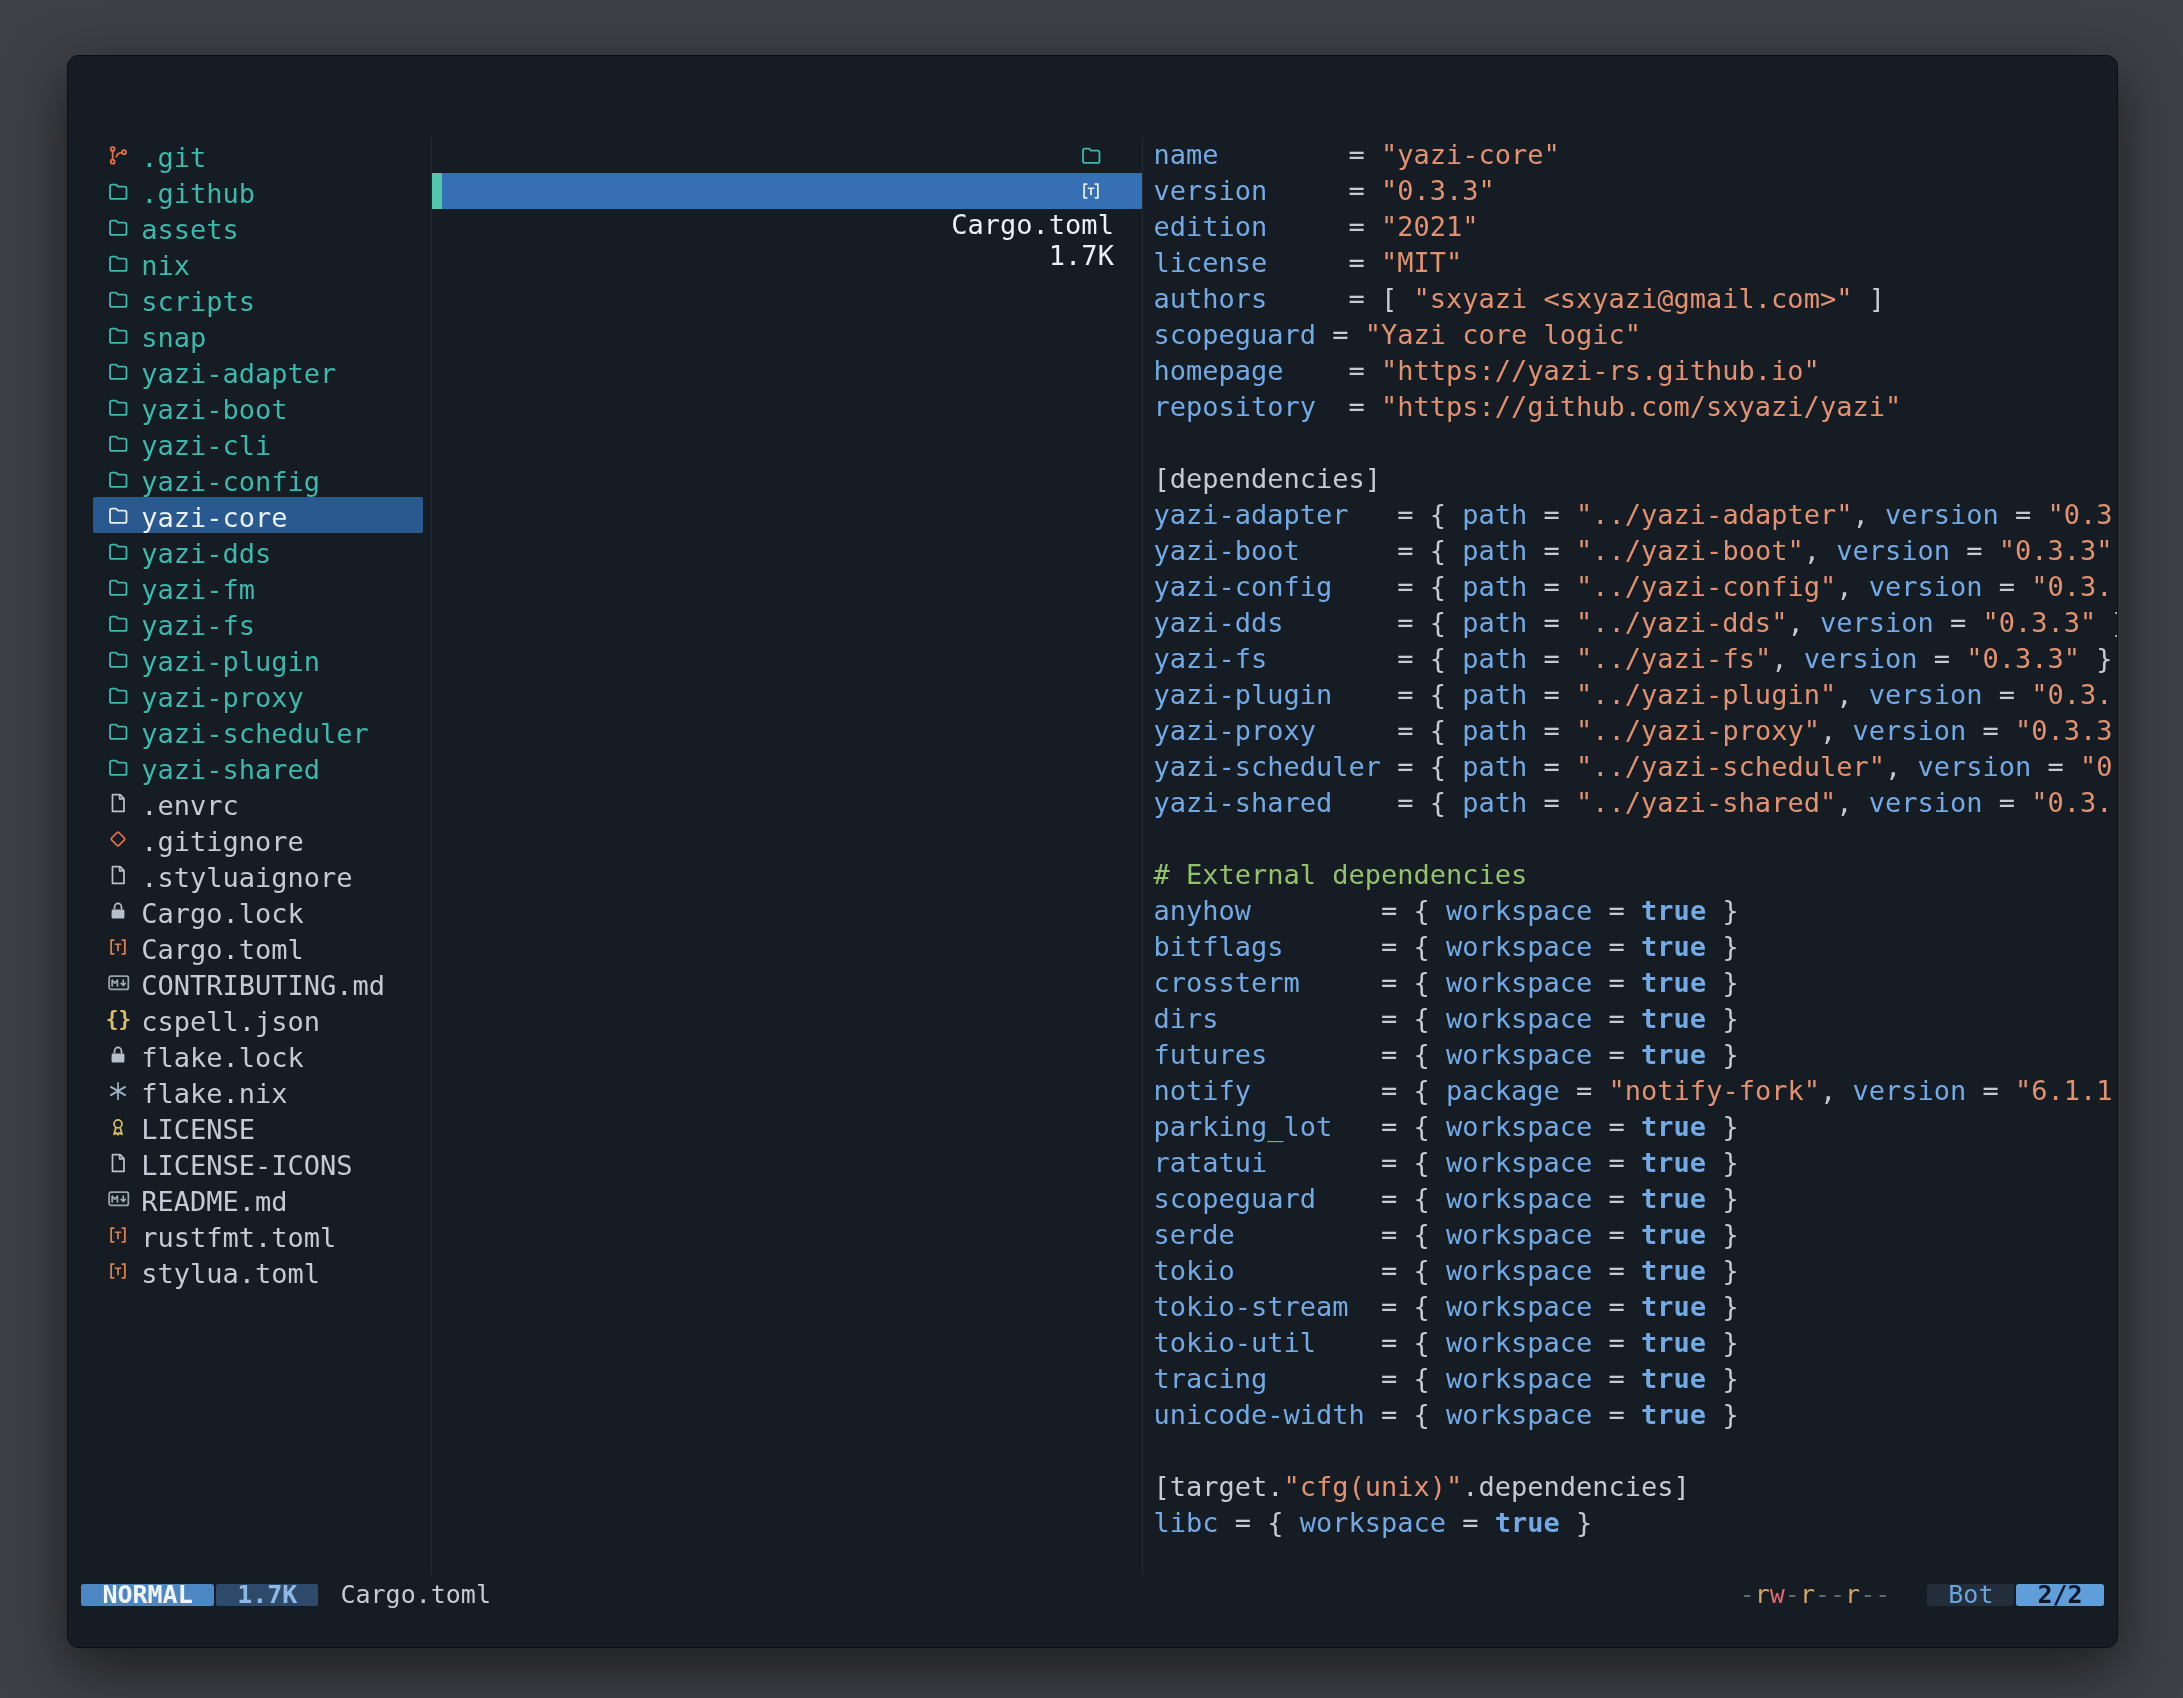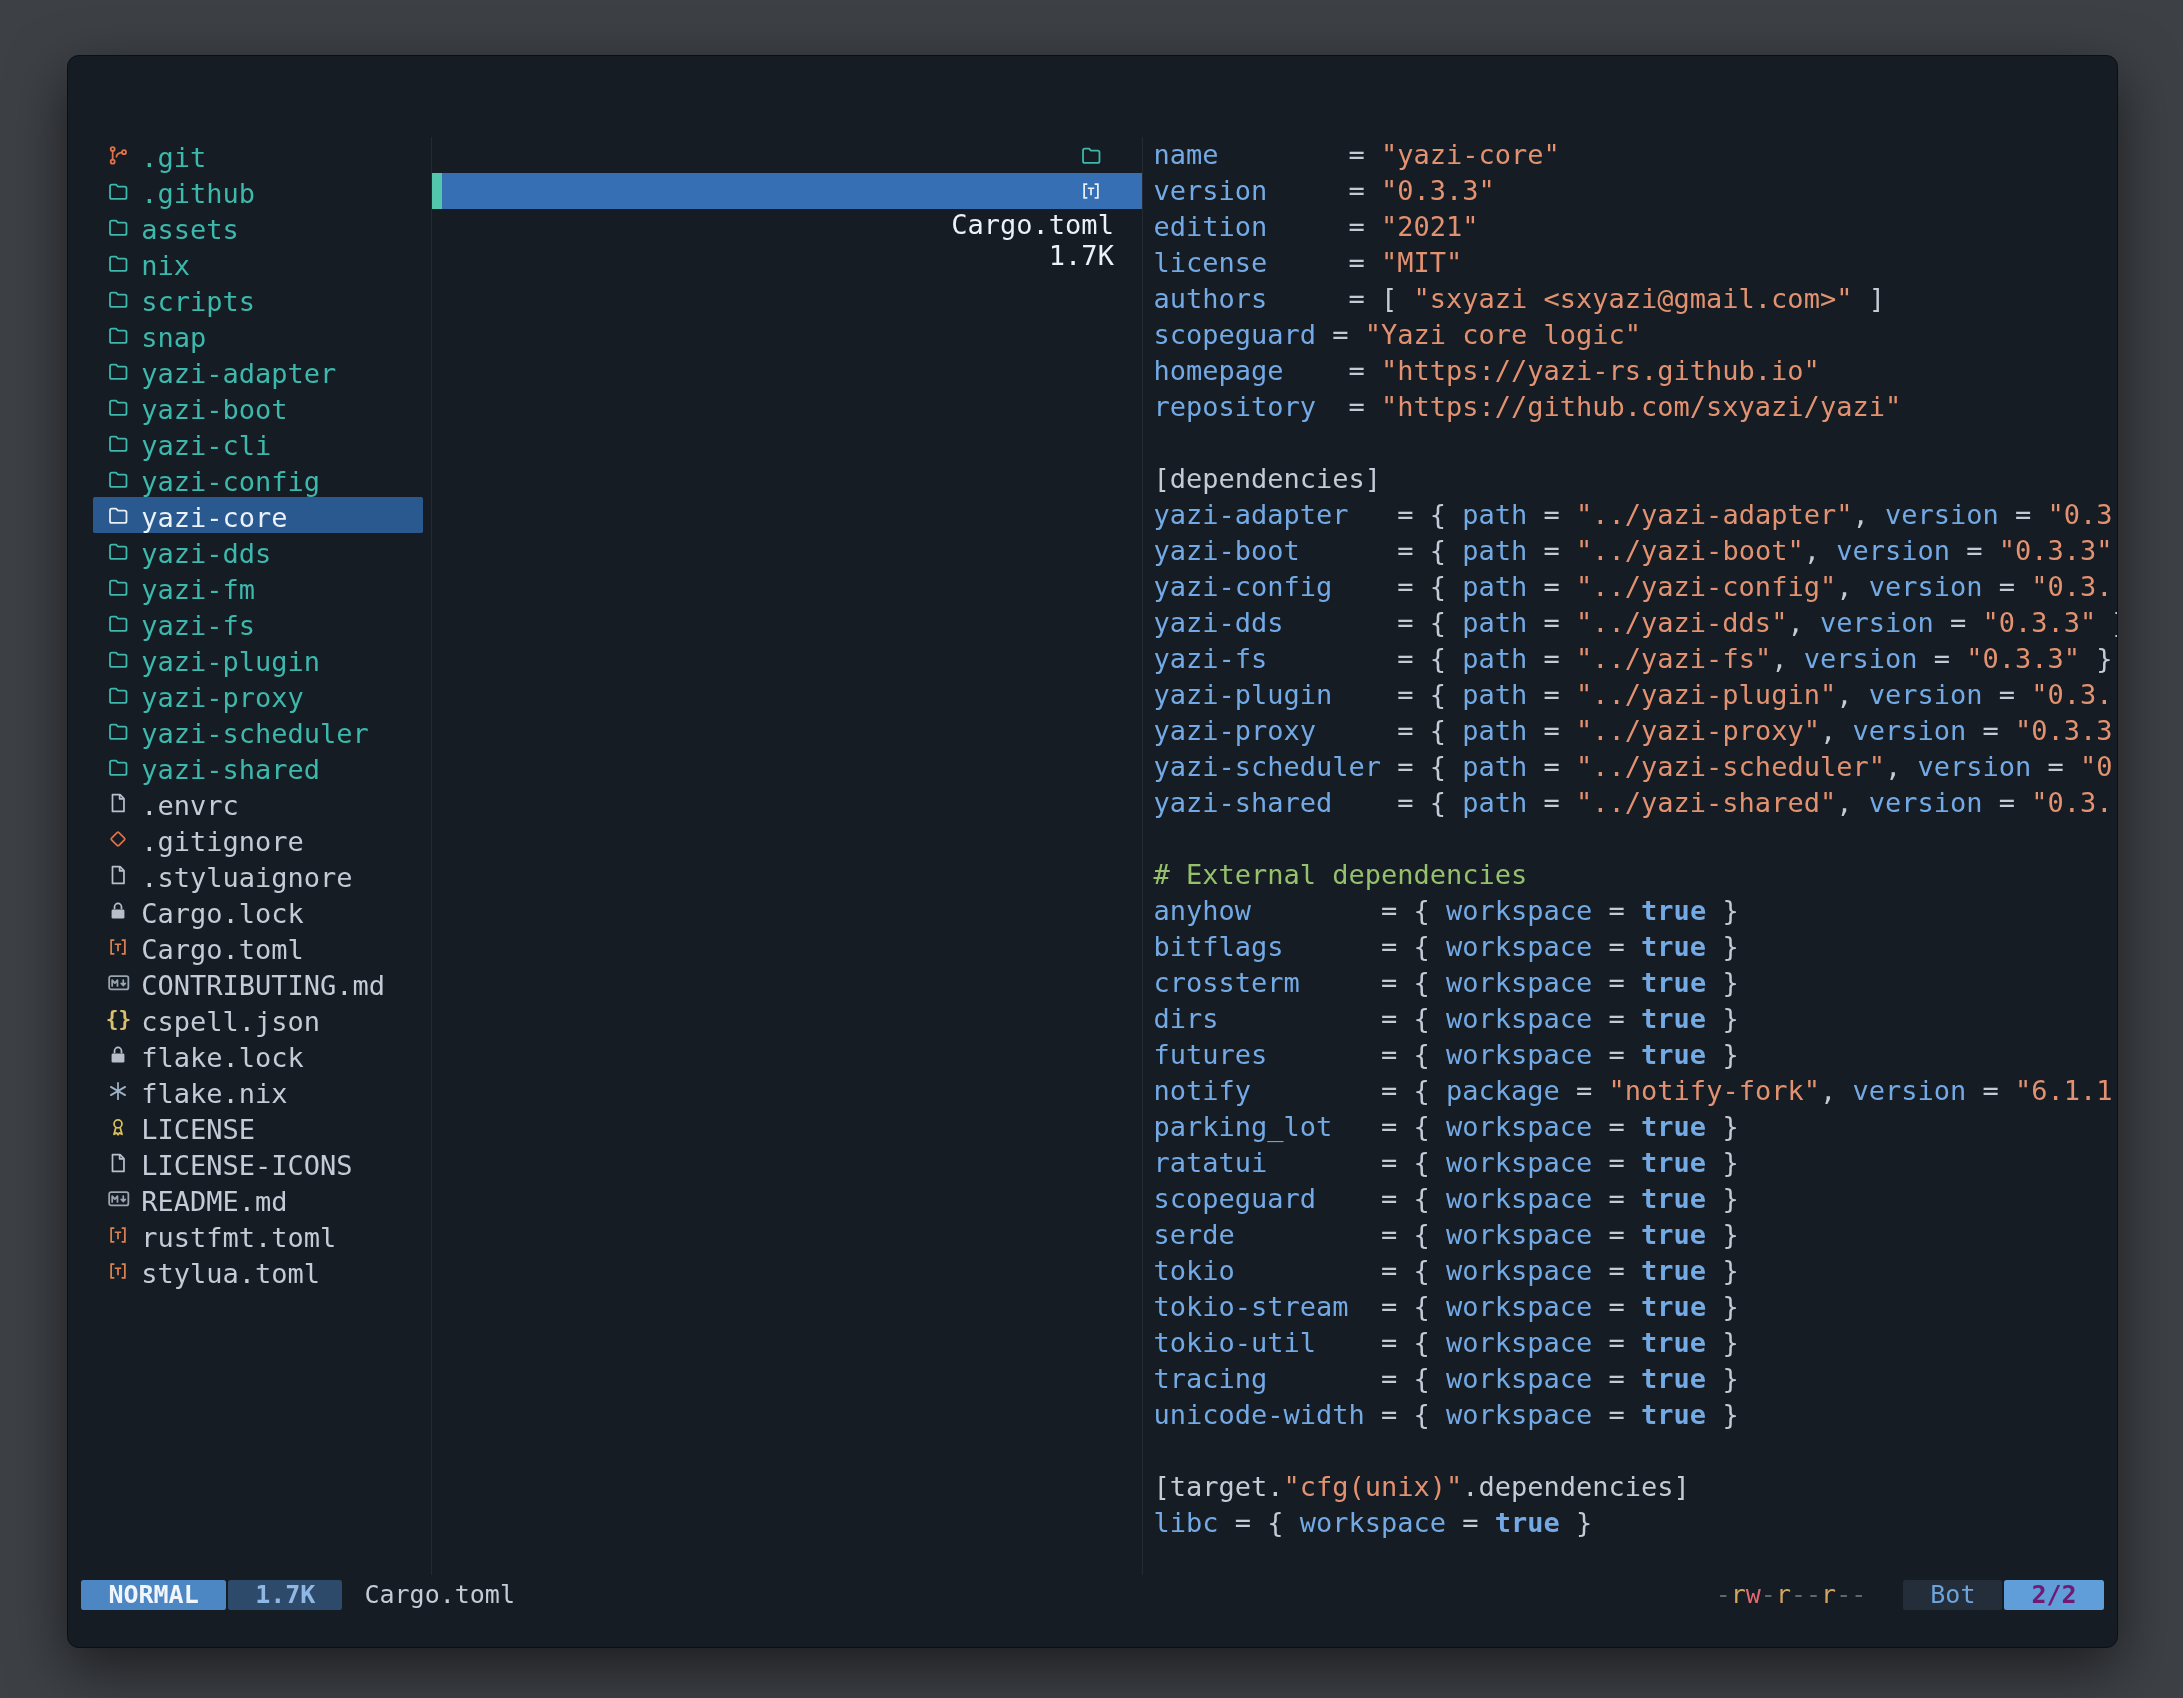--- a/index.html
+++ b/index.html
@@ -55,30 +55,30 @@
   .tk-key{color:var(--key-blue,#73aae6);}
   .tk-str{color:var(--string-orange,#e29270);}
   .tk-comment{color:var(--comment-green,#95c06c);}
   .tk-bool{color:var(--key-blue,#73aae6);font-weight:700;}
 
   .statusbar{
     position:absolute;left:13.4px;right:13.4px;bottom:35px;height:35px;
     display:flex;justify-content:space-between;align-items:center;font-size:25px;
   }
   .sb-left,.sb-right{display:flex;align-items:center;}
-  .badge{display:inline-flex;align-items:center;height:30px;padding:0 27px;border-radius:2.5px;white-space:pre;}
+  .badge{display:inline-flex;align-items:center;height:22px;padding:0 21px;border-radius:2.5px;white-space:pre;}
   .badge-mode{background:var(--mode-badge-bg,#4c86c3);color:#f0f5fb;font-weight:700;margin-right:2.5px;}
   .badge-size{background:var(--size-badge-bg,#2d4a6b);color:var(--size-badge-text,#8fb8e4);font-weight:700;}
   .fname{margin-left:22px;color:var(--text,#c3cbd6);white-space:pre;}
   .perms{margin-right:37px;white-space:pre;}
   .pm-dash{color:var(--perm-none,#5d6775);}
   .pm-r{color:var(--perm-read,#d3a55f);}
   .pm-w{color:var(--perm-write,#de6a72);}
   .badge-bot{background:var(--scroll-badge-bg,#242e3a);color:var(--scroll-badge-text,#6ba3dc);margin-right:2px;}
-  .badge-pos{background:var(--position-badge-bg,#5f9ed9);color:#701a75;font-weight:700;}
+  .badge-pos{background:var(--position-badge-bg,#5f9ed9);color:#0f172a;font-weight:700;}
 </style>
 </head>
 <body>
 
 <div class="window">
   <div class="panes">
     <div class="pane pane-parent" id="parent-pane">
         <div class="row folder">
           <span class="icon icon-git">
             <svg width="22.7" height="22.7" viewBox="0 0 24 24" fill="none" stroke="currentColor" stroke-width="1.9" stroke-linecap="round">

